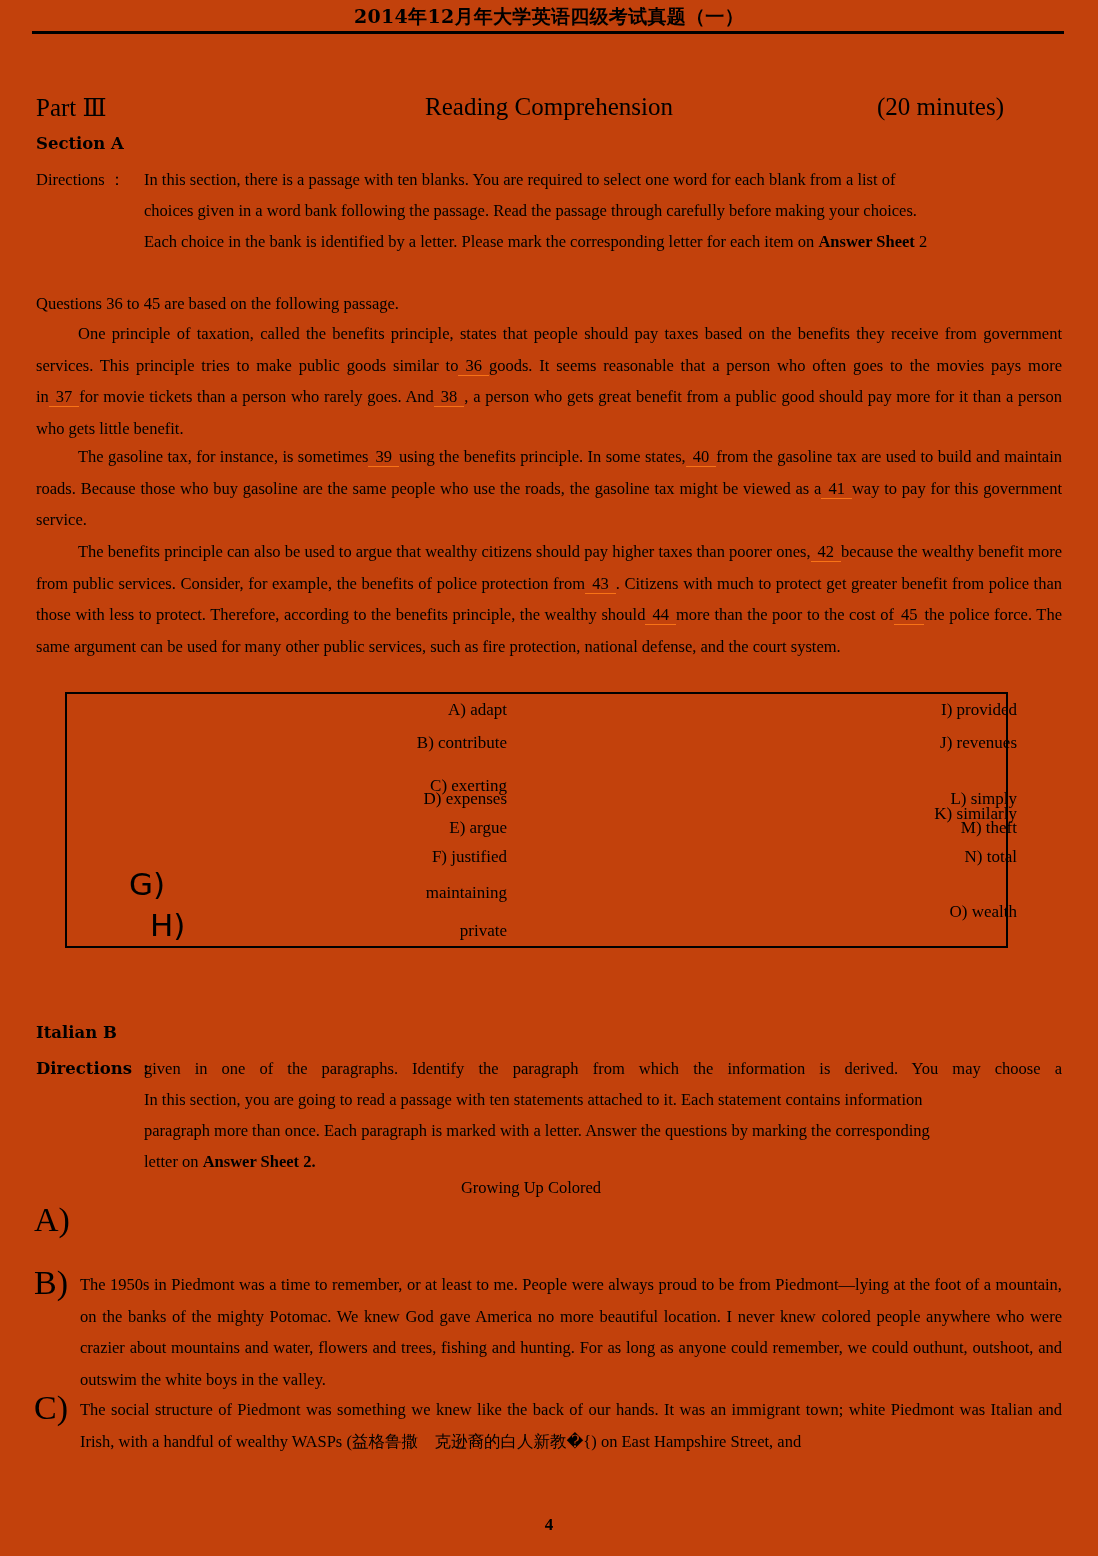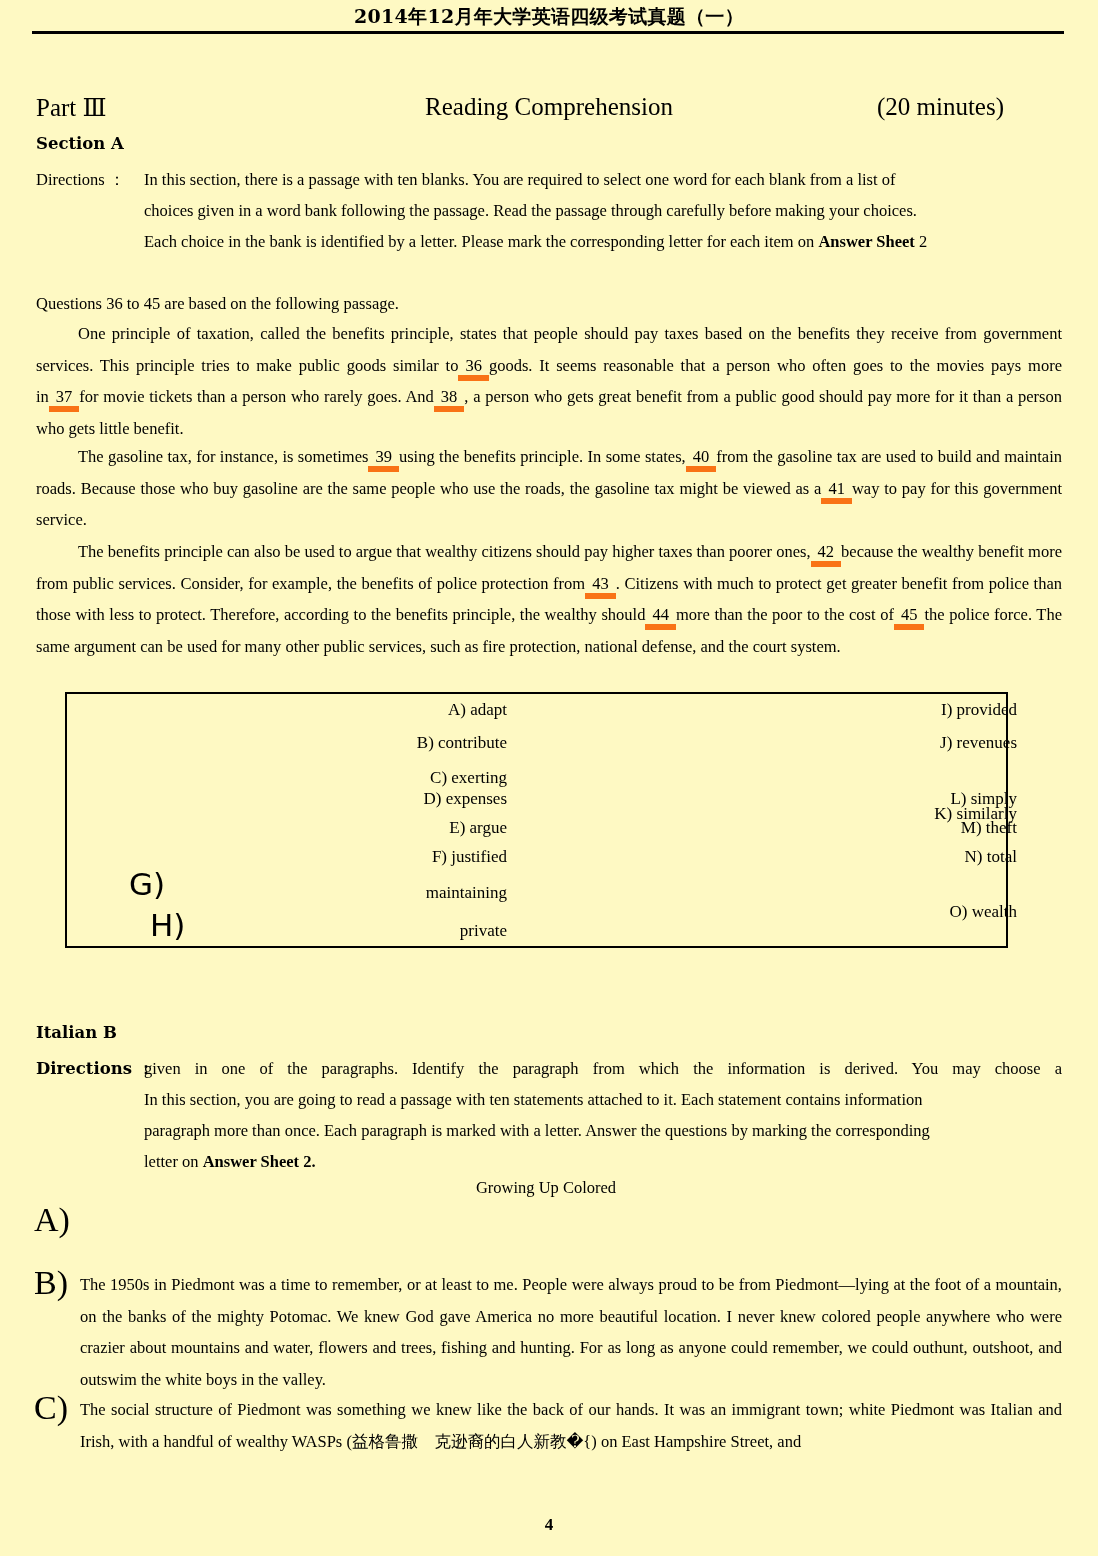--- a/index.html
+++ b/index.html
@@ -9,21 +9,21 @@
     background: #ffffff;
   }
   body {
     font-family: "Liberation Serif", "DejaVu Serif", serif;
     color: #000000;
   }
   #page {
     position: relative;
     width: 1098px;
     height: 1556px;
-    background: #fef9c3;
+    background: #c2410c;
     overflow: hidden;
     box-sizing: border-box;
   }
 
   
   .page-header {
     position: absolute;
     left: 0;
     top: 4px;
     width: 1098px;
@@ -106,21 +106,21 @@
     text-align: justify;
   }
   .passage p {
     margin: 0;
   }
   .indent {
     display: inline-block;
     width: 42px;
   }
   .blank {
-    border-bottom: 6px solid #f97316;
+    border-bottom: 1px solid #f97316;
     padding: 0 7px;
     white-space: nowrap;
   }
 
   
   .wordbank {
     position: absolute;
     left: 65px;
     top: 692px;
     width: 943px;
@@ -150,21 +150,20 @@
   }
 
   
   .article-title {
     position: absolute;
     left: 0;
     top: 1178px;
     width: 1062px;
     text-align: center;
     font-size: 16.5px;
-    margin-left: 15px;
   }
   .para {
     position: absolute;
     font-size: 16.5px;
     line-height: 31.5px;
     text-align: justify;
   }
   .para p { margin: 0; }
   .para-letter {
     position: absolute;
@@ -224,21 +223,21 @@
   </div>
 
   <div class="wordbank">
 
     <div class="wb-bigletter" style="left:62px; top:175px;">G)</div>
     <div class="wb-bigletter" style="left:83px; top:216px;">H)</div>
 
     <div class="wb-col wb-left">
       <div class="wb-item" style="top:6px;"><span>A)</span> <span>adapt</span></div>
       <div class="wb-item" style="top:39px;"><span>B)</span> <span>contribute</span></div>
-      <div class="wb-item" style="top:74px;"><span>C)</span> <span>exerting</span></div>
+      <div class="wb-item" style="top:82px;"><span>C)</span> <span>exerting</span></div>
       <div class="wb-item" style="top:95px;"><span>D)</span> <span>expenses</span></div>
       <div class="wb-item" style="top:124px;"><span>E)</span> <span>argue</span></div>
       <div class="wb-item" style="top:153px;"><span>F)</span> <span>justified</span></div>
       <div class="wb-item" style="top:189px;"><span>maintaining</span></div>
       <div class="wb-item" style="top:227px;"><span>private</span></div>
     </div>
 
     <div class="wb-col wb-right">
       <div class="wb-item" style="top:6px;"><span>I)</span> <span>provided</span></div>
       <div class="wb-item" style="top:39px;"><span>J)</span> <span>revenues</span></div>

